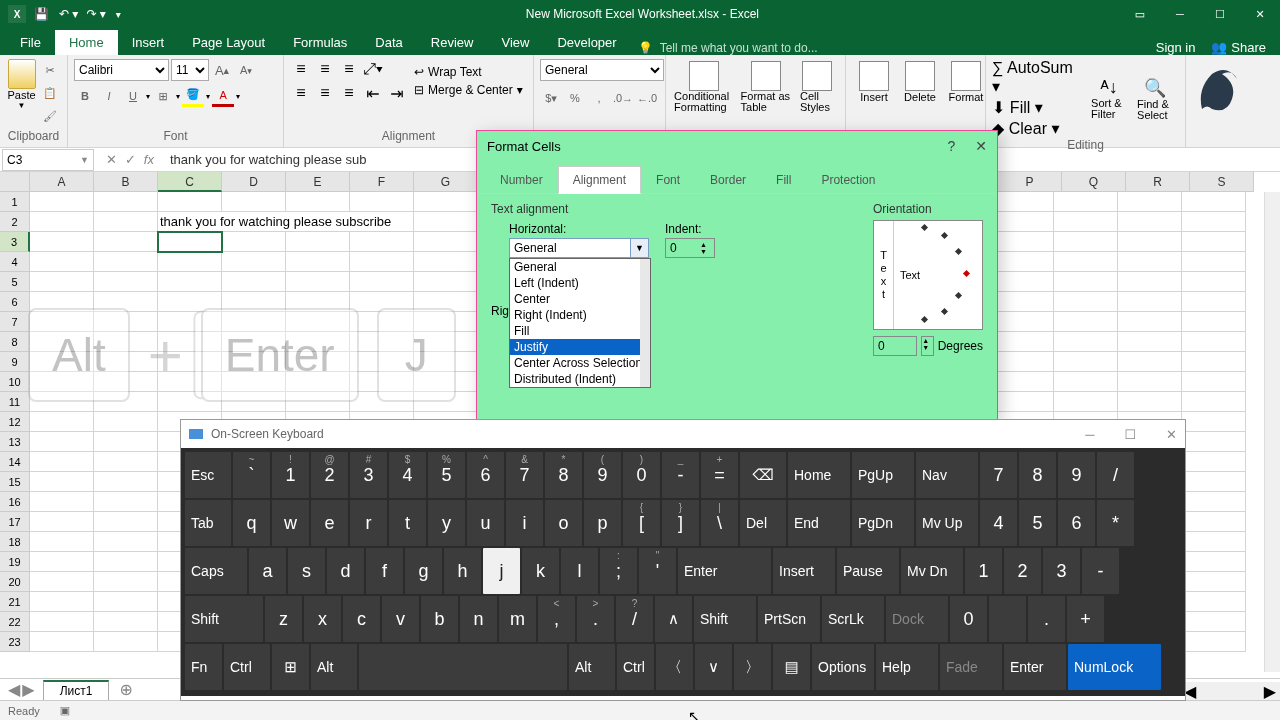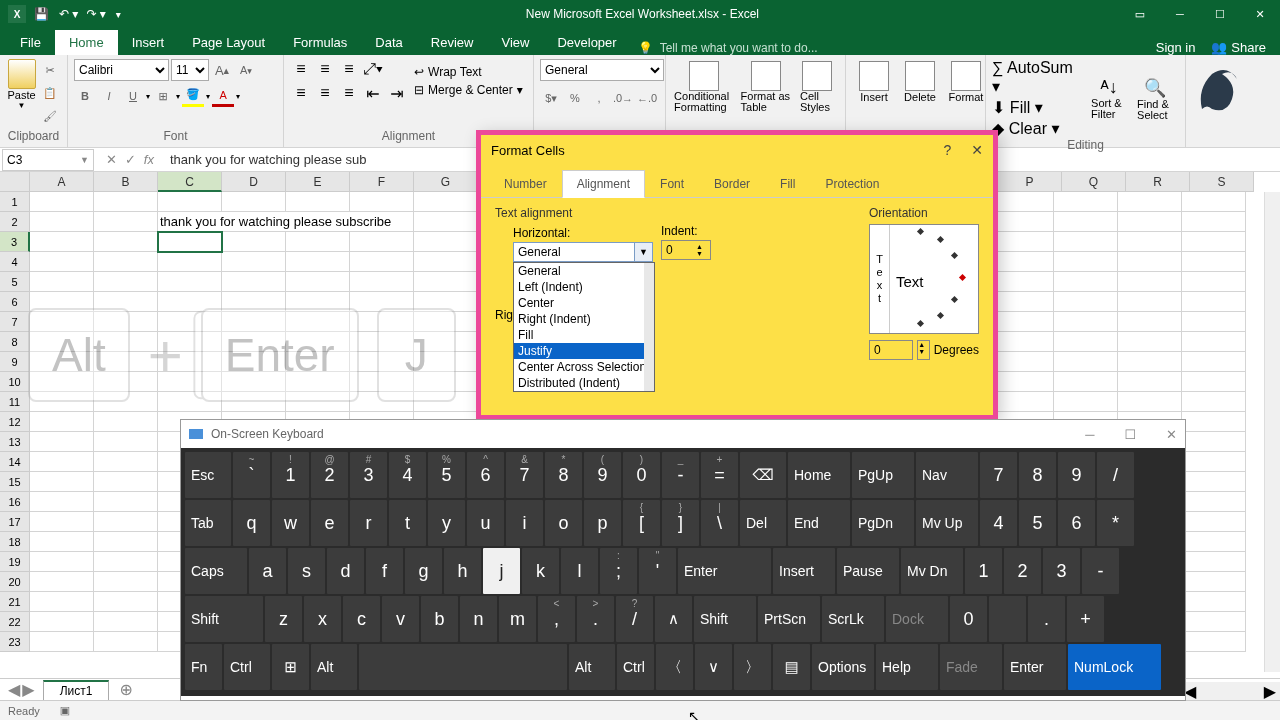--- a/index.html
+++ b/index.html
@@ -59,21 +59,21 @@
 .cell.active { outline: 2px solid #217346; outline-offset: -1px; position: relative; z-index: 2; }
 .cell-text-overflow { position: absolute; left: 158px; top: 40px; font-size: 13px; z-index: 1; pointer-events: none; background: #fff; padding: 0 2px; height: 19px; line-height: 20px; }
 
 
 .sheet-tabs { position: absolute; bottom: 20px; left: 0; right: 0; height: 22px; background: #fff; border-top: 1px solid #ccc; display: flex; align-items: center; }
 .tab-nav { display: flex; gap: 2px; padding: 0 8px; color: #888; }
 .sheet-tab { padding: 2px 16px; border: 1px solid #aaa; border-bottom: none; background: #fff; font-size: 12px; border-top: 2px solid #217346; }
 .statusbar { position: absolute; bottom: 0; left: 0; right: 0; height: 20px; background: #f3f3f3; display: flex; align-items: center; font-size: 11px; padding: 0 8px; color: #666; border-top: 1px solid #ccc; }
 
 
-.dialog { position: absolute; left: 476px; top: 130px; width: 522px; height: 290px; background: #fde047; border: 5px solid #ec4899; box-shadow: 4px 4px 16px rgba(0,0,0,.2); z-index: 50; }
+.dialog { position: absolute; left: 476px; top: 130px; width: 522px; height: 290px; background: #86efac; border: 1px solid #ec4899; box-shadow: 4px 4px 16px rgba(0,0,0,.2); z-index: 50; }
 .dlg-title { height: 30px; display: flex; align-items: center; padding: 0 10px; font-size: 13px; }
 .dlg-title-btns { margin-left: auto; display: flex; gap: 20px; font-size: 14px; color: #444; }
 .dlg-tabs { display: flex; border-bottom: 1px solid #ccc; padding: 0 8px; margin-top: 4px; }
 .dlg-tab { padding: 6px 14px; font-size: 12px; color: #555; cursor: pointer; border: 1px solid transparent; position: relative; top: 1px; }
 .dlg-tab.active { border: 1px solid #ccc; border-bottom: 1px solid #fff; background: #fff; }
 .dlg-body { padding: 8px 14px; font-size: 12px; display: flex; gap: 30px; }
 .ta-section { flex: 1; }
 .sec-label { color: #333; margin-bottom: 4px; }
 .horiz-combo { width: 140px; border: 1px solid #7a9cc6; height: 20px; display: flex; align-items: center; background: #fff; position: relative; }
 .combo-val { flex: 1; padding: 0 4px; }
@@ -86,21 +86,21 @@
 .spinner { width: 50px; height: 20px; border: 1px solid #888; display: flex; align-items: center; }
 .spinner-val { flex: 1; padding: 0 4px; }
 .spinner-arrows { width: 14px; display: flex; flex-direction: column; font-size: 7px; }
 .checkbox { display: flex; align-items: center; gap: 6px; font-size: 12px; margin-top: 4px; }
 .cb { width: 12px; height: 12px; border: 1px solid #888; background: #fff; }
 .orientation { width: 110px; }
 .orient-box { border: 1px solid #888; height: 110px; position: relative; background: #fff; display: flex; }
 .orient-vert { width: 20px; border-right: 1px solid #ccc; display: flex; flex-direction: column; align-items: center; justify-content: center; font-size: 11px; line-height: 13px; }
 .orient-diag { flex: 1; position: relative; }
 .diamond { width: 5px; height: 5px; background: #333; transform: rotate(45deg); position: absolute; }
-.diag-text { position: absolute; left: 6px; top: 48px; font-size: 15px; }
+.diag-text { position: absolute; left: 6px; top: 48px; font-size: 11px; }
 .deg-row { display: flex; align-items: center; gap: 4px; margin-top: 6px; font-size: 12px; }
 .deg-input { width: 50px; height: 20px; border: 1px solid #888; display: flex; align-items: center; padding: 0 4px; }
 
 
 .key-overlay { position: absolute; left: 28px; top: 308px; display: flex; align-items: center; gap: 18px; z-index: 40; opacity: 0.35; }
 .key-cap { background: #fff; border: 2px solid #aaa; border-radius: 8px; padding: 18px 22px; font-size: 46px; color: #555; font-weight: 500; position: relative; }
 .key-cap.sm { font-size: 46px; padding: 18px 26px; }
 .key-plus { font-size: 60px; color: #888; }
 .key-stack { position: relative; }
 .key-stack .back { position: absolute; left: -10px; top: 0; transform: scale(0.94); }
@@ -874,21 +874,21 @@
     <div class="dlg-tab">Number</div>
     <div class="dlg-tab active">Alignment</div>
     <div class="dlg-tab">Font</div>
     <div class="dlg-tab">Border</div>
     <div class="dlg-tab">Fill</div>
     <div class="dlg-tab">Protection</div>
   </div>
   <div class="dlg-body">
     <div class="ta-section">
       <div class="sec-label">Text alignment</div>
-      <div style="display:flex;gap:8px;align-items:flex-start">
+      <div style="display:flex;gap:16px;align-items:flex-end">
         <div>
           <div style="font-size:12px;margin:2px 0 2px 18px">Horizontal:</div>
           <div style="margin-left:18px" class="horiz-combo">
             <div class="combo-val">General</div>
             <div class="combo-arrow">▼</div>
             <div class="combo-list">
               <div class="combo-item">General</div>
               <div class="combo-item">Left (Indent)</div>
               <div class="combo-item">Center</div>
               <div class="combo-item">Right (Indent)</div>

